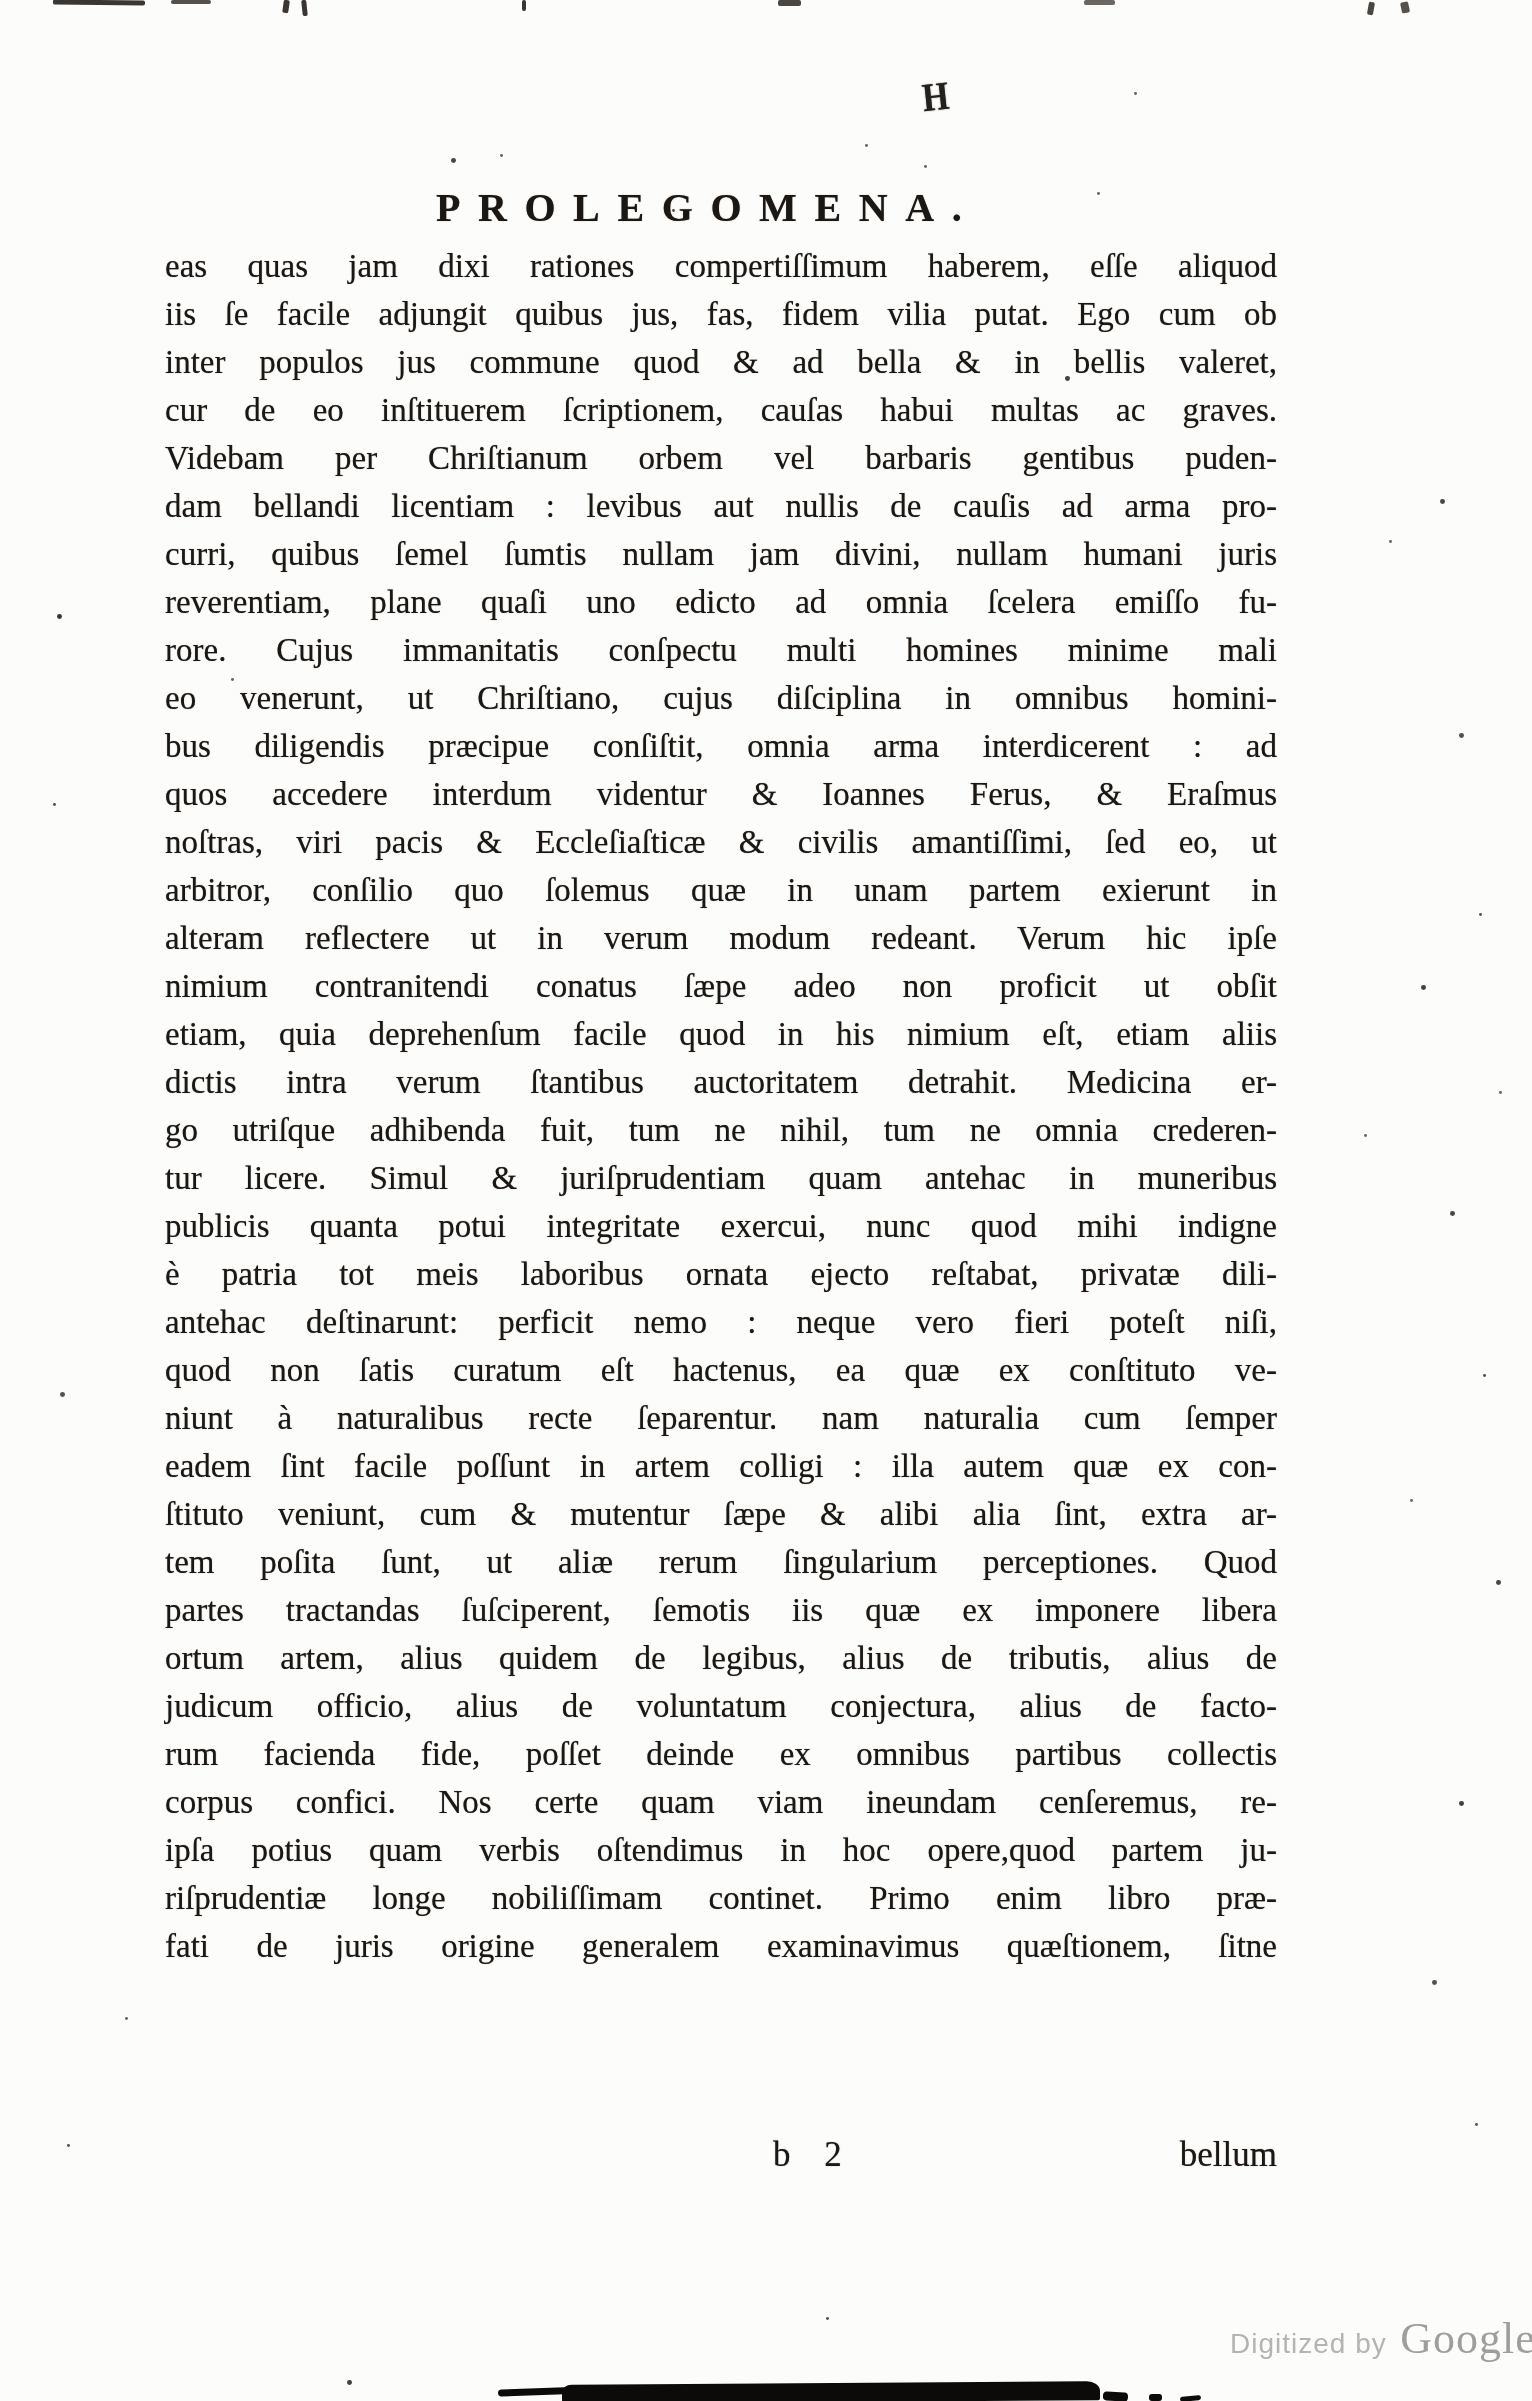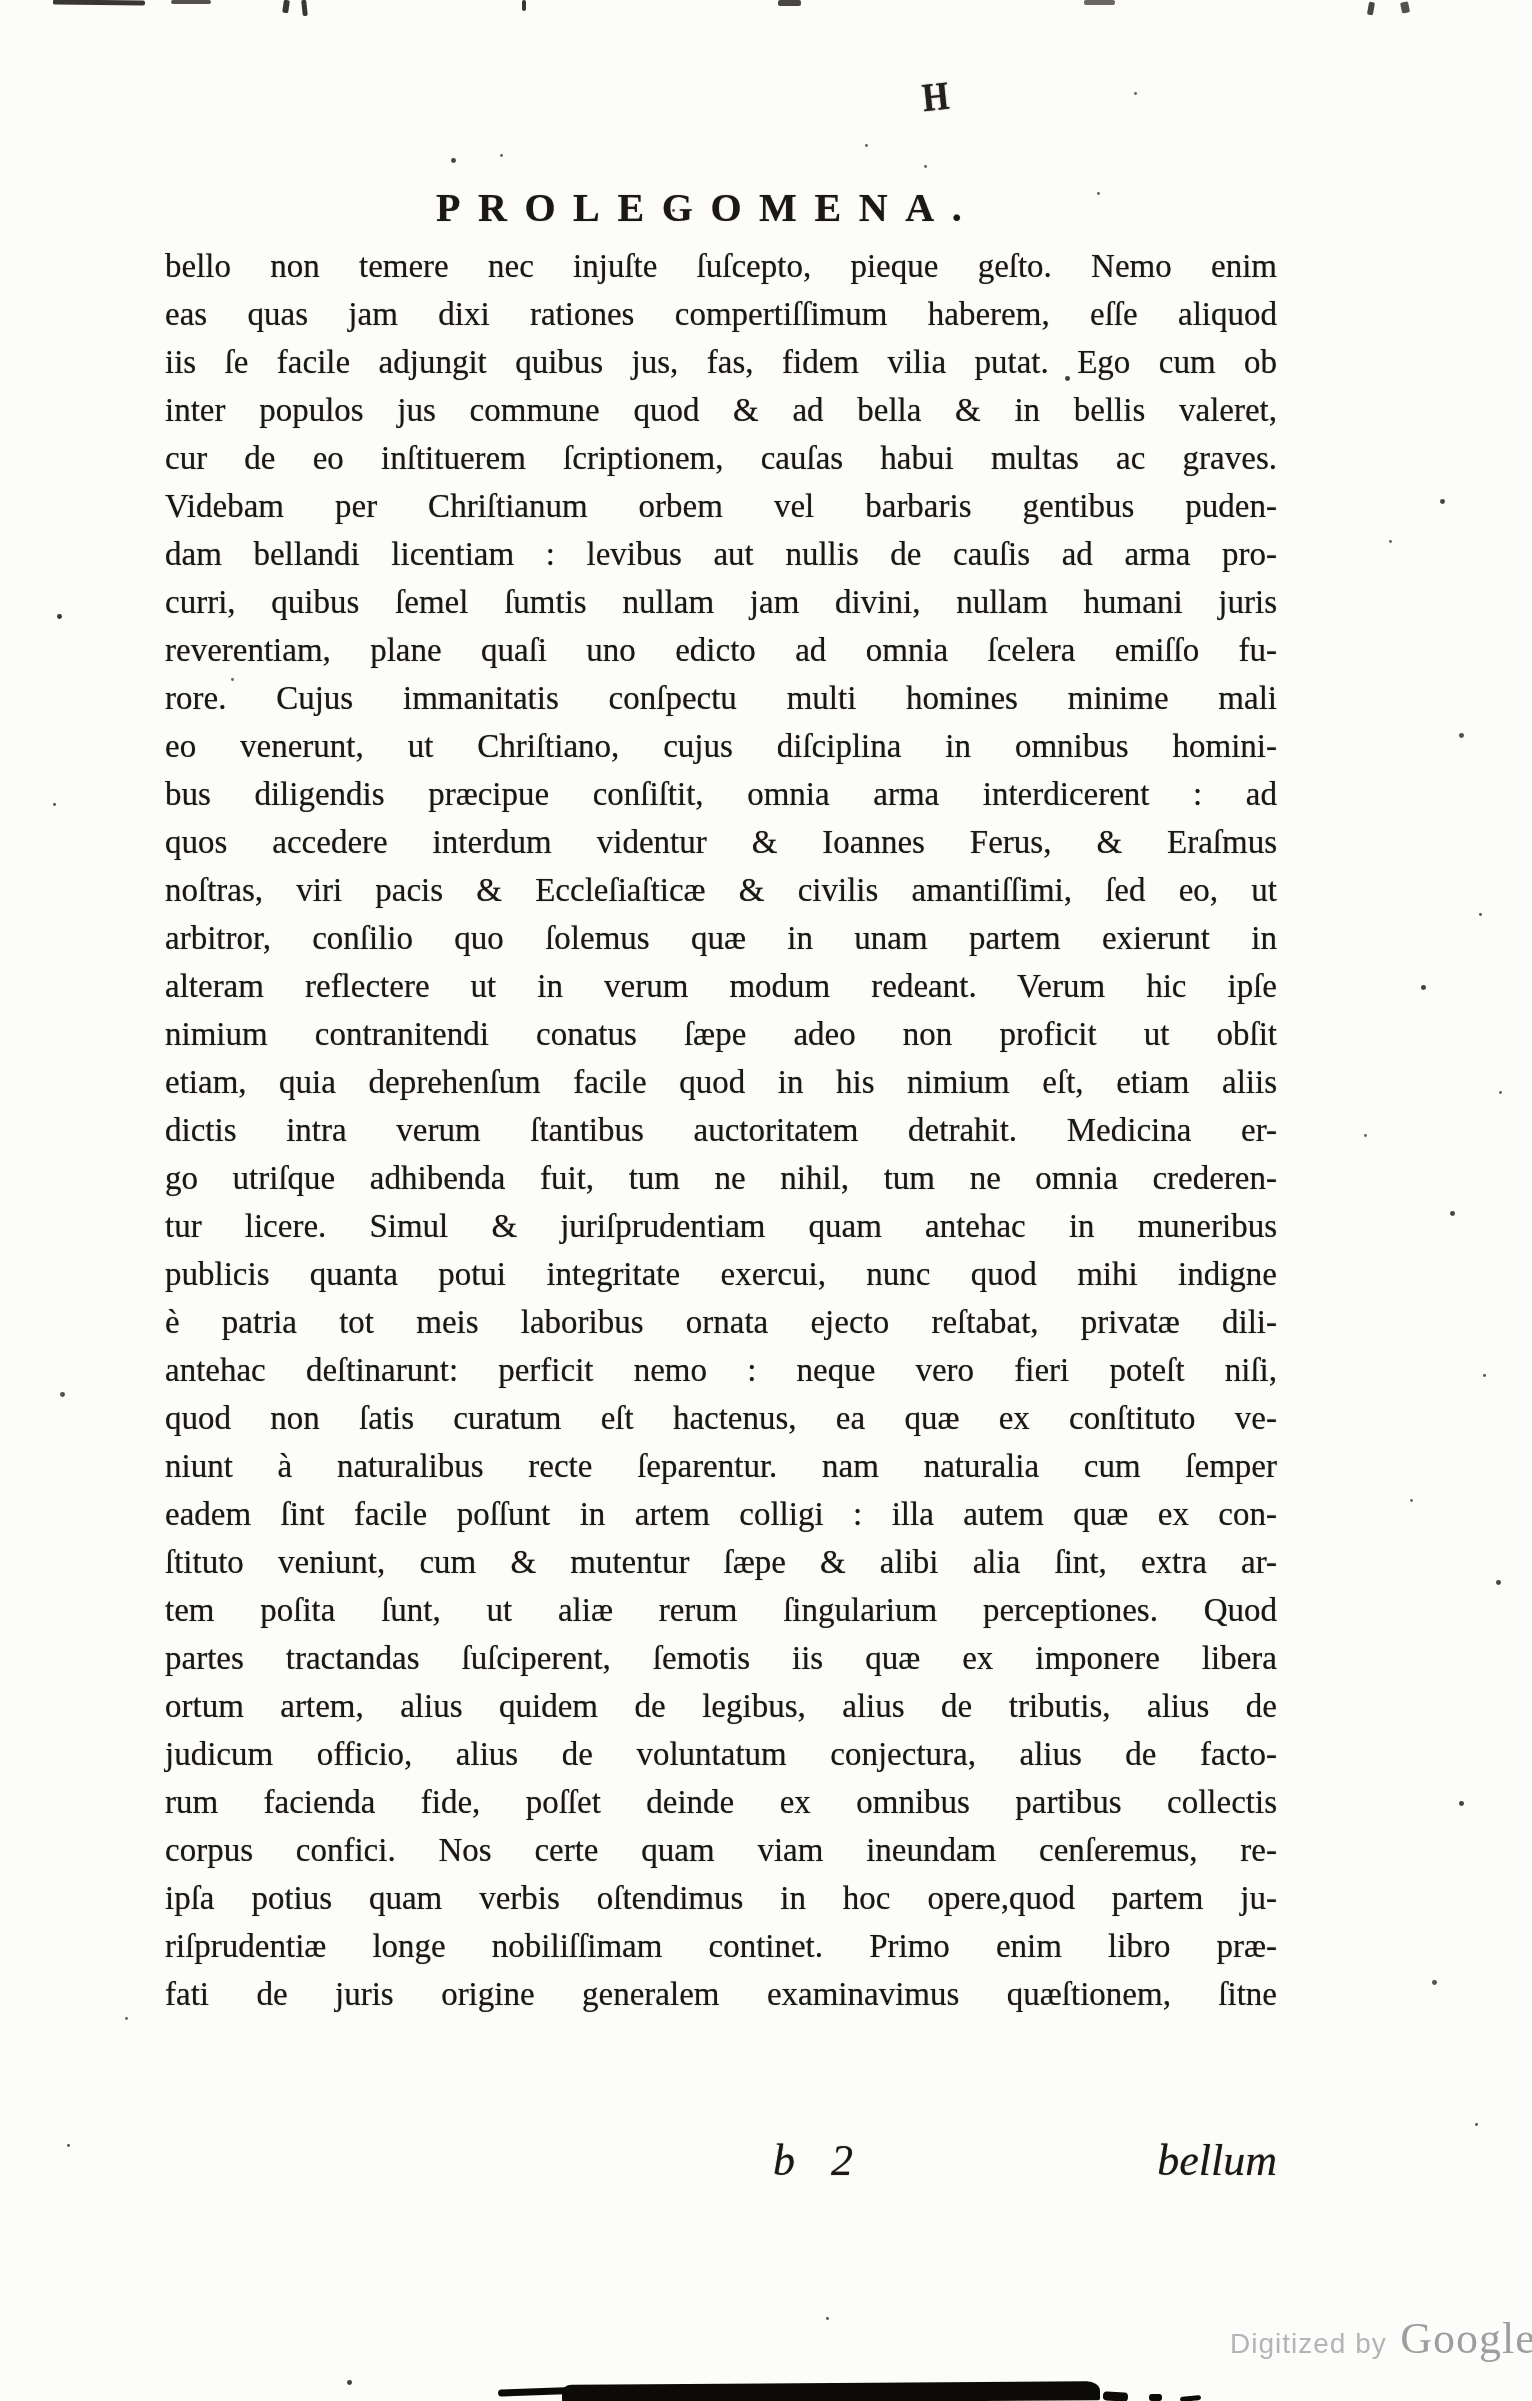--- a/index.html
+++ b/index.html
@@ -27,22 +27,22 @@
     font-size:33px;line-height:48px;
     text-shadow:0 0 0.9px rgba(25,18,10,.6);
   }
   .text-line{
     text-align:justify;text-align-last:justify;
     height:48px;white-space:normal;
   }
 
   
   .sig-row{position:absolute;left:165px;top:2135px;width:1112px;height:50px;
-    color:var(--ink,#1b1713);font-size:44px;
-    text-shadow:0 0 1px rgba(25,18,10,.6);font-style:italic;}
+    color:var(--ink,#1b1713);font-size:35px;
+    text-shadow:0 0 1px rgba(25,18,10,.6);}
   .sig{position:absolute;left:608px;top:0;word-spacing:25px;}
   .catchword{position:absolute;right:0;top:0;}
 
   
   .hw-mark{
     position:absolute;left:920px;top:73px;
     font-size:40px;font-weight:bold;color:#23201d;
     transform:rotate(-6deg) scaleX(.85);
     text-shadow:0 0 1.4px rgba(20,16,12,.8);
   }
@@ -102,21 +102,20 @@
   <span class="edge-mark em7"></span>
   <span class="edge-mark em8"></span>
   <span class="edge-mark em9"></span>
 
   <div class="hw-mark">H</div>
 
   <h1 class="title">PROLEGOMENA.</h1>
 
   <div class="text-block">
 
-      <div class="text-line">bello non temere nec injuſte ſuſcepto, pieque geſto. Nemo enim</div>
 
       <div class="text-line">eas quas jam dixi rationes compertiſſimum haberem, eſſe aliquod</div>
 
       <div class="text-line">iis ſe facile adjungit quibus jus, fas, fidem vilia putat. Ego cum ob</div>
 
       <div class="text-line">inter populos jus commune quod &amp; ad bella &amp; in bellis valeret,</div>
 
       <div class="text-line">cur de eo inſtituerem ſcriptionem, cauſas habui multas ac graves.</div>
 
       <div class="text-line">Videbam per Chriſtianum orbem vel barbaris gentibus puden-</div>

